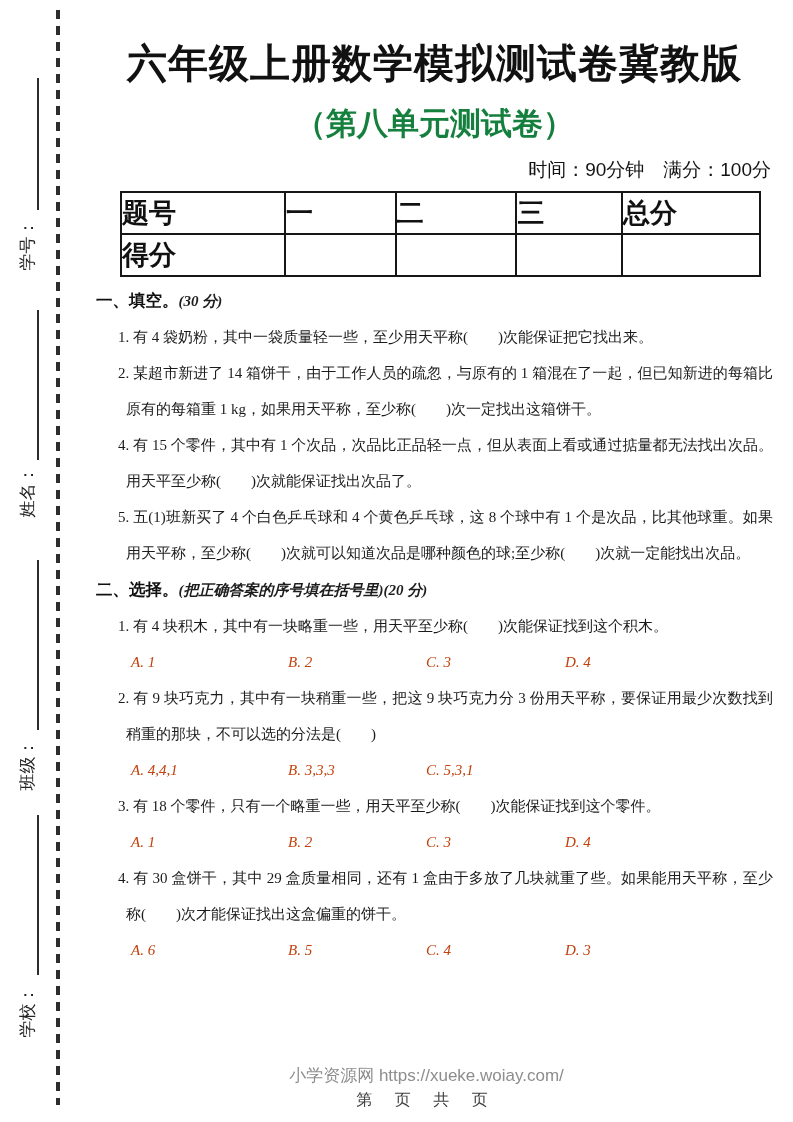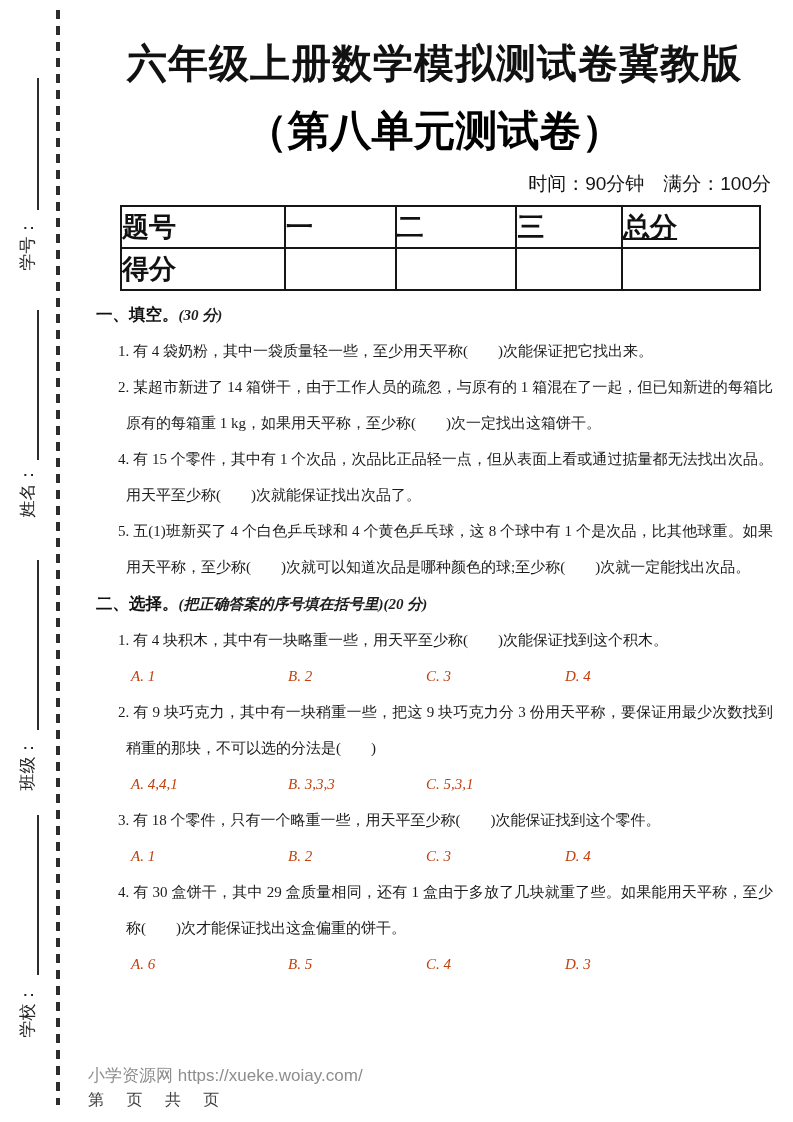--- a/index.html
+++ b/index.html
@@ -37,59 +37,59 @@
   main { position: absolute; left: 96px; top: 0; width: 677px; }
 
   .title {
     margin: 36px 0 0 0; text-align: center;
     font-family: "Liberation Sans", "DejaVu Sans", sans-serif;
     font-size: 40px; font-weight: 800; letter-spacing: 1px; color: #111;
   }
   .subtitle {
     margin: 12px 0 0 0; text-align: center;
     font-family: "Liberation Sans", "DejaVu Sans", sans-serif;
-    font-size: 42px; font-weight: 800; color: #000000;
+    font-size: 31px; font-weight: 800; color: #15803d;
   }
   .meta {
     margin-top: 12px; text-align: right; padding-right: 2px;
     font-family: "Liberation Sans", "DejaVu Sans", sans-serif;
     font-size: 19px; color: #131313;
   }
 
   table.score {
     margin: 8px 0 0 24px; width: 641px;
     border-collapse: collapse; table-layout: fixed;
   }
   table.score th, table.score td {
     border: 2.5px solid #161616; height: 42px;
     text-align: left; vertical-align: middle;
     font-size: 27px; font-weight: 700; color: #111; padding: 0;
   }
   .c0 { width: 163px; } .c1 { width: 110px; } .c2 { width: 120px; }
-  .c3 { width: 105px; } .c4 { width: 137px; text-decoration: underline; }
+  .c3 { width: 105px; } .c4 { width: 137px; }
 
   .content { margin-top: 5px; font-size: 15px; line-height: 36px; }
   .sec-heading {
     font-family: "Liberation Sans", "DejaVu Sans", sans-serif;
     font-size: 16.5px; font-weight: 700; color: #101010;
   }
   .sec-note {
     font-family: "Liberation Serif", "DejaVu Serif", serif;
     font-style: italic; font-weight: 600; font-size: 15px;
   }
   .q { padding-left: 30px; text-indent: -8px; text-align: justify; color: #1b1b1b; }
   .opts {
     margin-left: 35px;
     display: grid; grid-template-columns: 157px 138px 139px auto;
     color: #c2410c;
     font-style: italic;
   }
 
   
-  .footer { position: absolute; left: 88px; top: 1064px; width: 677px; text-align: left; }
+  .footer { position: absolute; left: 88px; top: 1064px; width: 677px; text-align: center; }
   .footer-source {
     font-family: "Liberation Sans", "DejaVu Sans", sans-serif;
     font-size: 17px; color: #8d8d8d;
   }
   .footer-page {
     margin-top: 3px;
     font-family: "Liberation Sans", "DejaVu Sans", sans-serif;
     font-size: 16px; color: #3e3e3e; letter-spacing: 9px;
   }
 </style>

